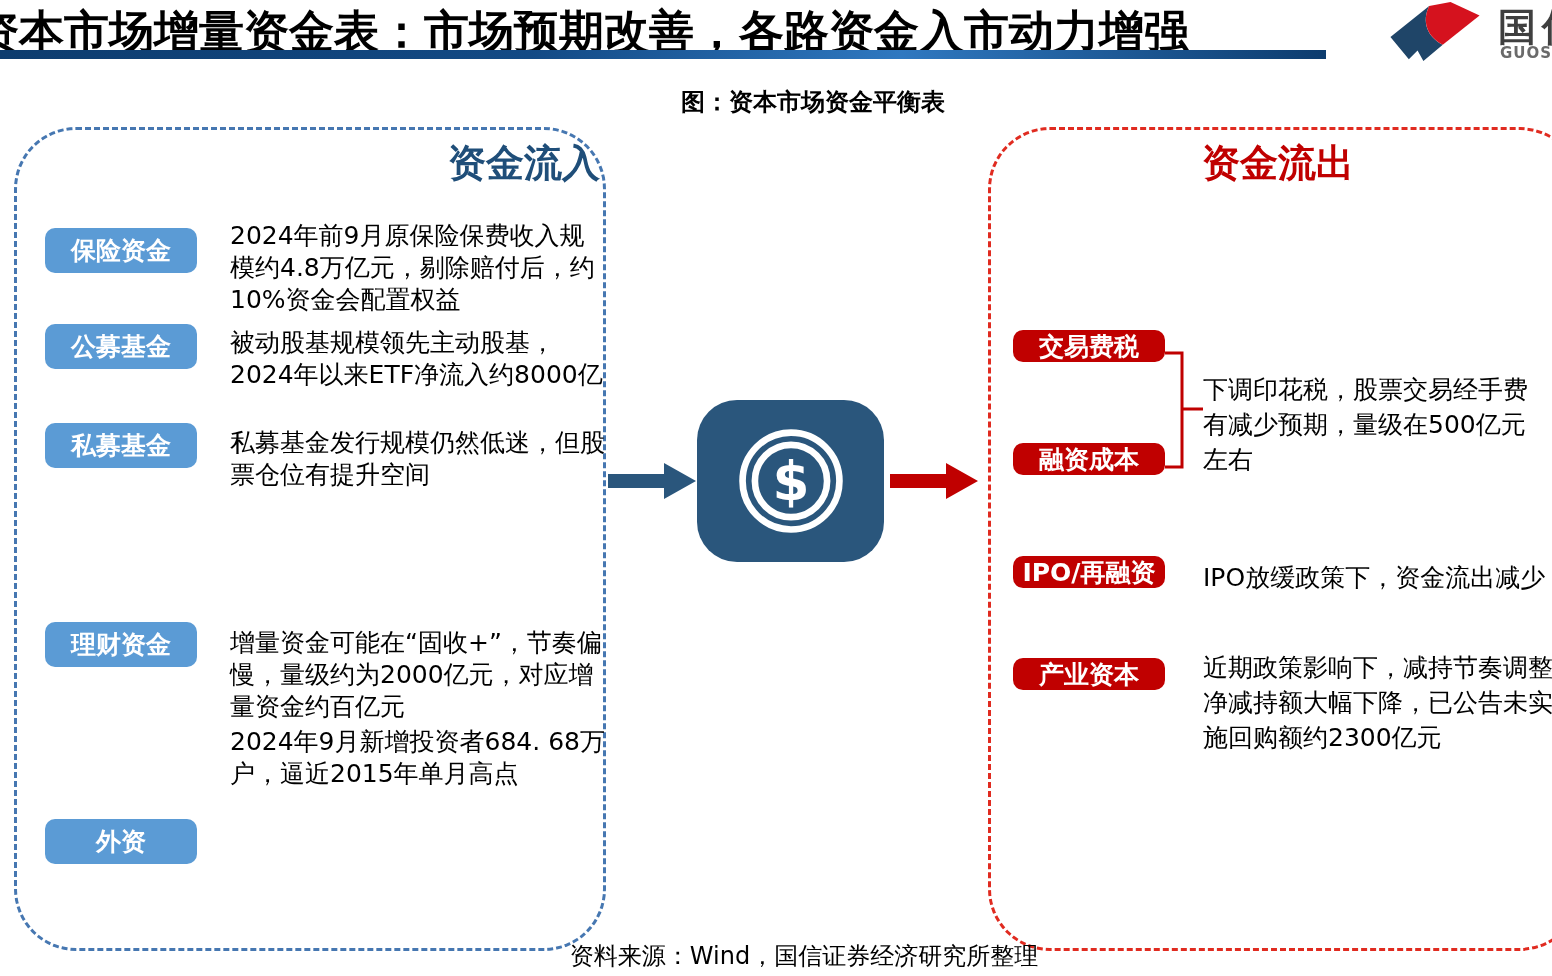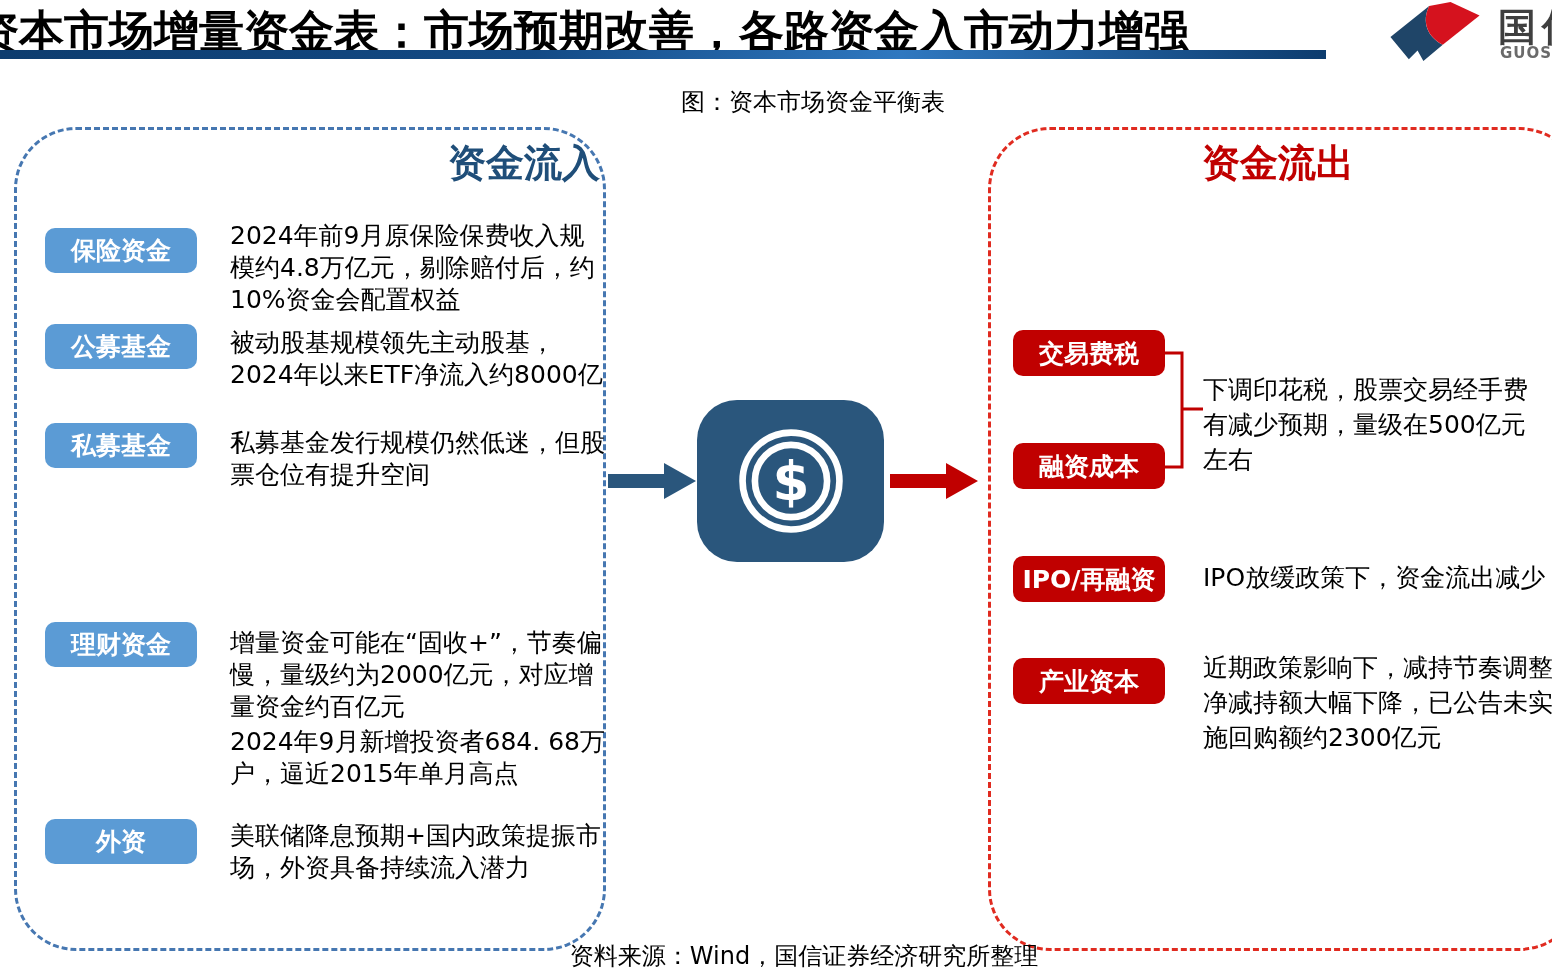--- a/index.html
+++ b/index.html
@@ -6,37 +6,37 @@
   #slide{
     position:relative;width:1552px;height:976px;overflow:hidden;
     font-family:"DejaVu Sans","Liberation Sans",sans-serif;background:#ffffff;
   }
   .abs{position:absolute;}
   
   #title{left:-26px;top:2px;font-size:45px;font-weight:bold;color:#000;white-space:nowrap;letter-spacing:0px;}
   #rule{left:0;top:50px;width:1326px;height:9px;
     background:linear-gradient(90deg,#0d3c6e 0%,#134a85 40%,#2f78c0 68%,#0d3c6e 100%);}
   #figure-title{left:0;right:0;top:86px;text-align:center;margin-left:74px;
-    font-size:24px;font-weight:normal;color:#000;}
+    font-size:24px;font-weight:bold;color:#000;}
   
   #logo-mark{left:1386px;top:2px;width:98px;height:62px;}
   #logo-cn{left:1498px;top:2px;font-size:38px;font-weight:bold;color:#3f3f3f;white-space:nowrap;letter-spacing:6px;}
   #logo-en{left:1500px;top:44px;font-size:15px;font-weight:bold;color:#6a6a6a;white-space:nowrap;letter-spacing:1px;}
   
   .panel{border-radius:62px;}
   #panel-in{left:14px;top:127px;width:586px;height:818px;border:3px dashed #4677b1;}
   #panel-out{left:988px;top:127px;width:588px;height:818px;border:3px dashed #e02b20;}
   .panel-title{font-size:38px;font-weight:bold;white-space:nowrap;}
   #in-title{left:14px;top:138px;width:586px;text-align:right;color:#1f4e79;}
   #out-title{left:988px;top:138px;width:580px;text-align:center;color:#c00000;}
   
   .badge{display:flex;align-items:center;justify-content:center;
     border-radius:10px;color:#fff;font-weight:bold;font-size:25px;white-space:nowrap;}
   .badge.blue{left:45px;width:152px;height:45px;background:#5b9bd5;}
-  .badge.red{left:1013px;width:152px;height:46px;background:#c00000;}
+  .badge.red{left:1013px;width:152px;height:32px;background:#c00000;}
   
   .desc{font-size:25px;color:#000;line-height:32px;}
   .desc.left{left:230px;width:378px;}
   .desc.right{left:1203px;line-height:35px;}
   
   #coin-box{left:697px;top:400px;width:187px;height:162px;border-radius:40px;background:#2a567c;
     display:flex;align-items:center;justify-content:center;}
   .arrow{height:36px;width:88px;}
   #arrow-in{left:608px;top:463px;}
   #arrow-out{left:890px;top:463px;}
@@ -74,21 +74,20 @@
   <div class="abs badge blue" style="top:423px">私募基金</div>
   <div class="abs desc left" style="top:427px">私募基金发行规模仍然低迷，但股票仓位有提升空间</div>
 
 
   <div class="abs badge blue" style="top:622px">理财资金</div>
   <div class="abs desc left" style="top:627px">增量资金可能在“固收+”，节奏偏慢，量级约为2000亿元，对应增量资金约百亿元</div>
 
   <div class="abs desc left" style="top:726px">2024年9月新增投资者684. 68万户，逼近2015年单月高点</div>
 
   <div class="abs badge blue" style="top:819px">外资</div>
-  <div class="abs desc left" style="top:820px">美联储降息预期+国内政策提振市场，外资具备持续流入潜力</div>
 
   <svg class="abs arrow" id="arrow-in" viewBox="0 0 88 36">
     <path d="M0 11 L56 11 L56 0 L88 18 L56 36 L56 25 L0 25 Z" fill="#2a567c"></path>
   </svg>
   <div class="abs" id="coin-box">
     <svg width="114" height="114" viewBox="0 0 120 120">
       <circle cx="60" cy="60" r="51" fill="none" stroke="#ffffff" stroke-width="7"></circle>
       <circle cx="60" cy="60" r="38" fill="none" stroke="#ffffff" stroke-width="7"></circle>
       <text x="60" y="80" text-anchor="middle" font-size="56" font-weight="bold" fill="#ffffff" font-family="DejaVu Sans, sans-serif">$</text>
     </svg>

